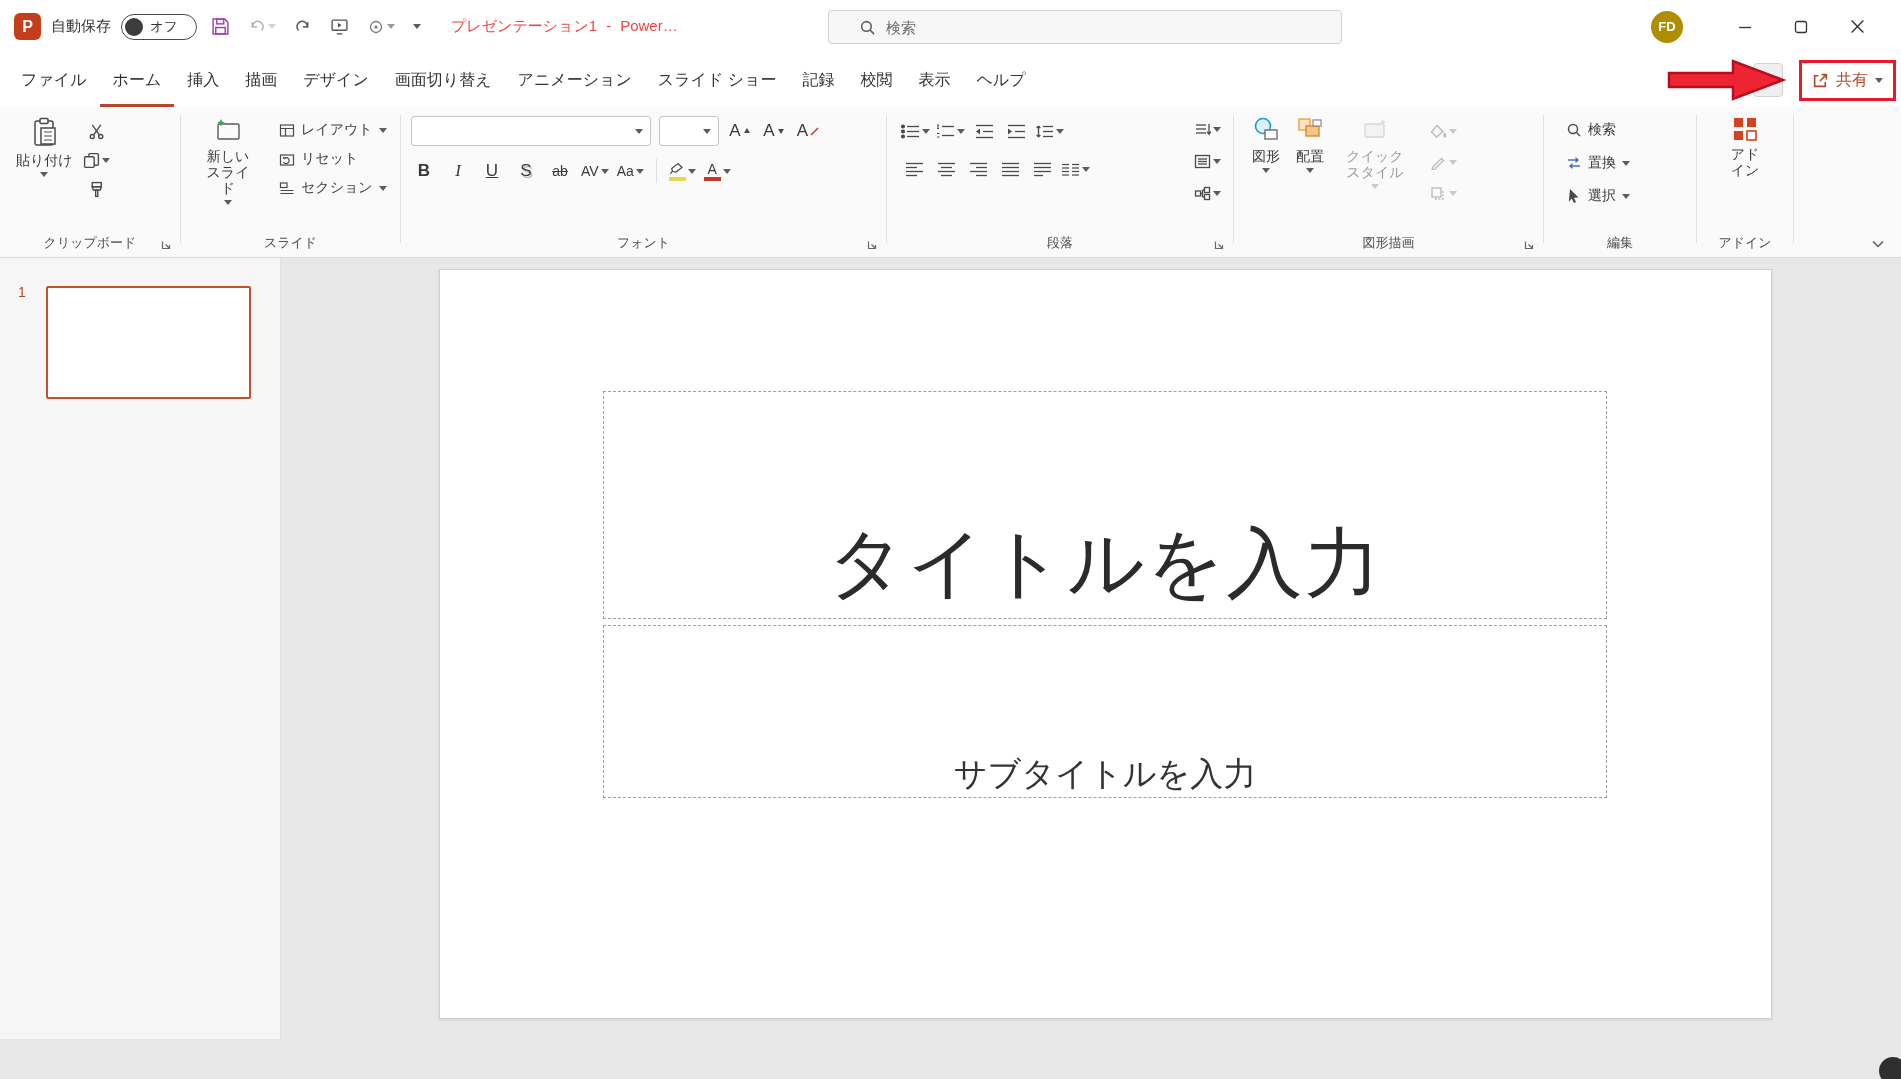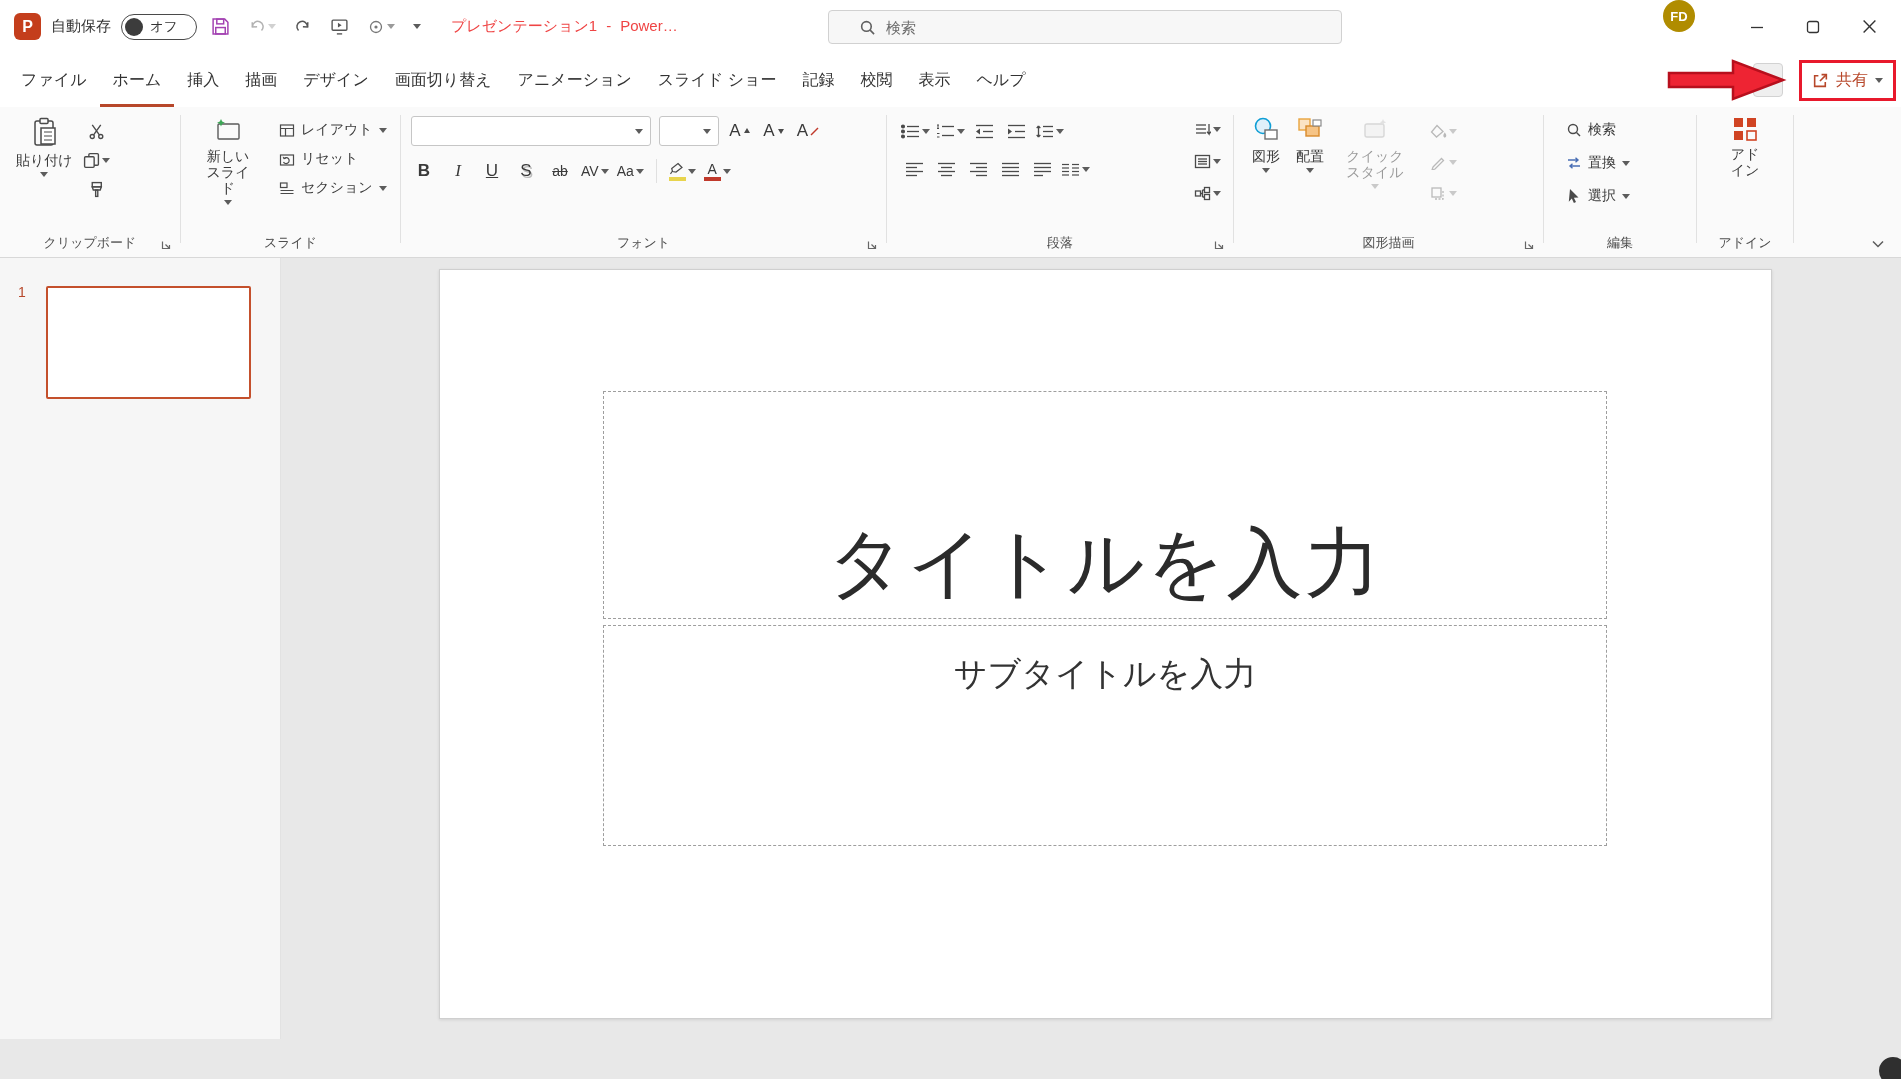--- a/index.html
+++ b/index.html
@@ -14,21 +14,21 @@
   .autosave-label { font-size:15px; color:#333; }
   .toggle { width:76px; height:26px; border:1.5px solid #4a4a4a; border-radius:13px; display:flex; align-items:center; gap:7px; padding:0 6px 0 3px; background:#fff; cursor:pointer; }
   .knob { width:18px; height:18px; border-radius:50%; background:#3c3c3c; }
   .toggle-text { font-size:13.5px; color:#333; }
   .tb-btn { background:none; border:none; display:flex; align-items:center; gap:2px; padding:4px; cursor:pointer; }
   .tb-btn.disabled { opacity:.45; }
   .doc-title { font-size:15px; color:#ef4444; white-space:nowrap; margin-left:16px; display:flex; gap:9px; }
   .searchbox { position:absolute; left:828px; top:10px; width:514px; height:34px; background:#f7f7f7; border:1px solid #d1d1d1; border-radius:4px; display:flex; align-items:center; padding-left:30px; gap:10px; }
   .searchbox input { border:none; background:transparent; outline:none; font-size:15px; width:400px; color:#333; font-family:inherit; }
   .searchbox input::placeholder { color:#6b6b6b; }
-  .tb-right { position:absolute; right:4px; top:0; height:53px; display:flex; align-items:flex-start; }
+  .tb-right { position:absolute; right:16px; top:0; height:53px; display:flex; align-items:center; }
   .avatar { width:32px; height:32px; border-radius:50%; background:#b08c00; color:#fff; font-size:13px; font-weight:bold; display:flex; align-items:center; justify-content:center; margin-right:34px; cursor:pointer; }
   .win-btn { width:56px; height:53px; background:none; border:none; display:flex; align-items:center; justify-content:center; cursor:pointer; }
 
   
   .tabrow { position:absolute; top:53px; left:0; right:0; height:54px; background:#fff; display:flex; align-items:stretch; padding-left:8px; }
   .tab { display:flex; align-items:center; padding:0 13px; font-size:16px; color:#333; cursor:pointer; white-space:nowrap; }
   .tab.active { box-shadow: inset 0 -3px 0 #b7472a; }
   .tab-right { margin-left:auto; position:relative; display:flex; align-items:center; padding-right:5px; }
   .stub { position:absolute; right:118px; top:10px; width:30px; height:34px; background:#efefef; border:1px solid #d2d2d2; border-radius:4px; z-index:0; }
   .annot-arrow { position:absolute; right:114px; top:3px; z-index:2; }
@@ -72,21 +72,21 @@
 
   
   .thumb-panel { position:absolute; top:258px; left:0; width:281px; bottom:40px; background:#f6f6f6; border-right:1px solid #e2e2e2; }
   .slide-num { position:absolute; left:18px; top:26px; font-size:14px; color:#b7472a; }
   .thumb { position:absolute; left:46px; top:28px; width:205px; height:113px; background:#fff; border:2.5px solid #c4502c; border-radius:2px; cursor:pointer; }
   .canvas { position:absolute; top:258px; left:281px; right:0; bottom:40px; background:#e8e8e8;margin-left:18px; }
   .slide { position:absolute; left:140px; top:11px; width:1333px; height:750px; background:#fff; border:1px solid #cfcfcf; box-shadow:0 1px 3px rgba(0,0,0,.10); }
   .ph { position:absolute; left:163px; width:1004px; border:1.5px dashed #9e9e9e; display:flex; justify-content:center; }
   .title-ph { top:121px; height:228px; align-items:flex-end; padding-bottom:2px; }
   .title-ph span { font-size:76px; color:#2b2b2b; letter-spacing:2px; }
-  .subtitle-ph { top:355px; height:221px; align-items:flex-start; padding-top:26px; }
+  .subtitle-ph { top:355px; height:173px; align-items:flex-end; padding-top:26px; }
   .subtitle-ph span { font-size:33px; color:#333; }
   .notesbar { position:absolute; left:0; right:0; bottom:0; height:40px; background:#ececec; border-top:1px solid #d8d8d8; display:flex; align-items:center; padding-left:312px; font-size:15px; color:#595959; }
   .corner-dot { position:absolute; right:-6px; bottom:-6px; width:28px; height:28px; border-radius:50%; background:#2f2f2f; }
   svg { display:block; }
 </style>
 </head>
 <body>
 
 <div class="app">
 

